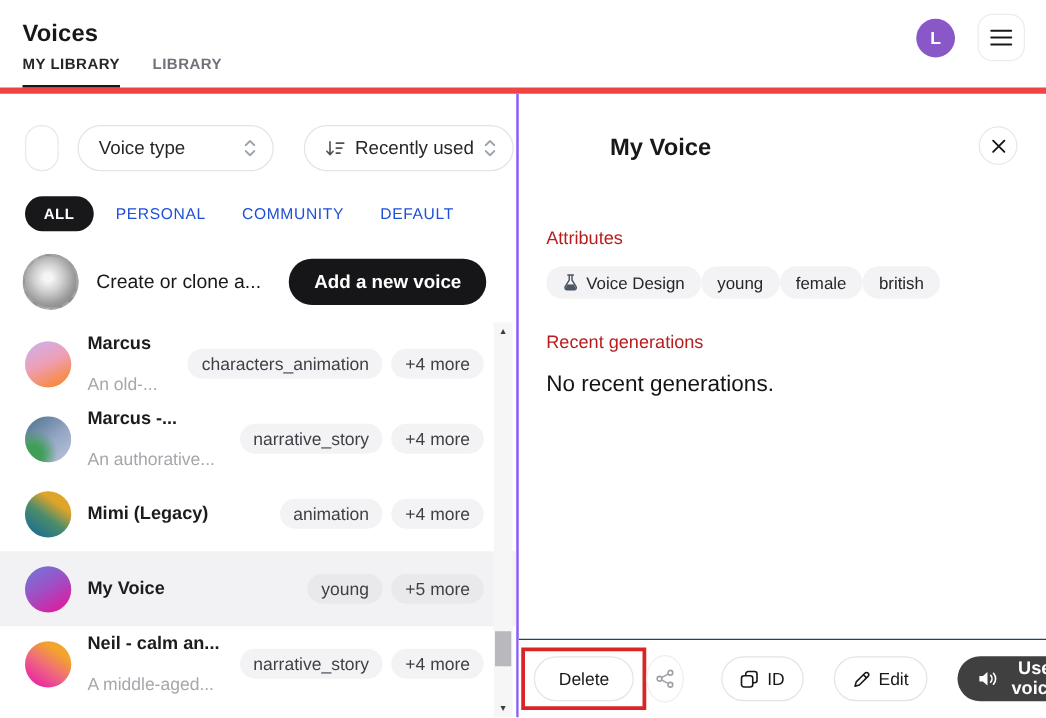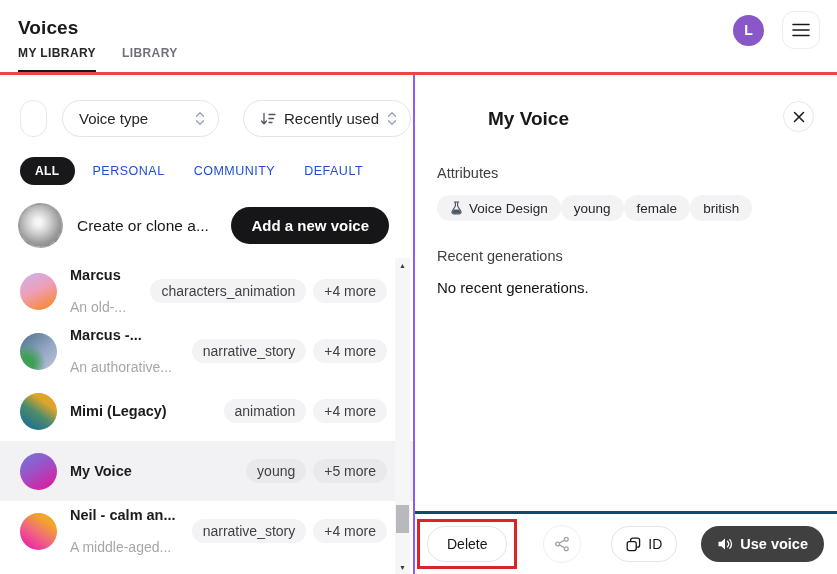--- a/index.html
+++ b/index.html
@@ -2,21 +2,21 @@
 <html><head>
 <meta charset="utf-8">
 <style>
   * { margin:0; padding:0; box-sizing:border-box; }
   html,body { width:837px; height:574px; }
   body {
     font-family:"Liberation Sans", sans-serif;
     background:#ffffff; color:#18181b; overflow:hidden; position:relative;
   }
   
-  .header { height:75px; border-bottom:3px solid #ef4444; position:relative; }
+  .header { height:75px; border-bottom:5px solid #ef4444; position:relative; }
   .app-title { position:absolute; left:18px; top:17px; font-size:19px; font-weight:700; letter-spacing:.1px; }
   .tabs { position:absolute; left:18px; bottom:0; display:flex; gap:26px; }
   .tab { font-size:12px; font-weight:600; letter-spacing:.4px; color:#71717a; padding-bottom:10px; cursor:pointer; }
   .tab.active { color:#27272a; border-bottom:2px solid #18181b; }
   .header-right { position:absolute; right:17px; top:11px; display:flex; align-items:center; gap:18px; }
   .avatar-circle { width:31px; height:31px; border-radius:50%; background:#8a57c8; color:#fff;
     display:flex; align-items:center; justify-content:center; font-size:14px; font-weight:600; }
   .menu-btn { width:38px; height:38px; border-radius:12px; border:1px solid #ececee; background:#fff;
     display:flex; align-items:center; justify-content:center; }
   
@@ -65,28 +65,28 @@
   
   .scrollbar { position:absolute; top:183px; right:3px; width:15px; height:316px; background:#f6f6f7; }
   .sb-arrow { position:absolute; left:0; width:15px; height:14px; display:flex; align-items:center;
     justify-content:center; font-size:7px; color:#3c3c3c; }
   .sb-up { top:0; } .sb-down { bottom:0; }
   .sb-thumb { position:absolute; left:1px; top:247px; width:13px; height:28px; background:#b9b9bd; }
   
   .detail-title { margin:33px 0 0 73px; font-size:19px; font-weight:700; }
   .close-btn { position:absolute; top:26px; right:23px; width:31px; height:31px; border-radius:50%;
     border:1px solid #e7e7ea; background:#fff; display:flex; align-items:center; justify-content:center; }
-  .section-label { margin:35px 0 0 22px; font-size:14.5px; color:#404040; }
+  .section-label { margin:53px 0 0 22px; font-size:14.5px; color:#b91c1c; }
   .attr-row { display:flex; margin:14px 0 0 22px; }
   .attr-pill { background:#f3f3f5; border-radius:13px; height:26px; display:flex; align-items:center;
     gap:6px; padding:0 13px; font-size:13.5px; color:#27272a; }
   .section-label.recent { margin-top:27px; }
-  .empty-text { margin:15px 0 0 22px; font-size:15px; color:#141416; }
-  
-  .footer { position:absolute; left:0; right:0; bottom:0; height:63px; border-top:3px solid #0c4a6e;
+  .empty-text { margin:15px 0 0 22px; font-size:18px; color:#141416; }
+  
+  .footer { position:absolute; left:0; right:0; bottom:0; height:63px; border-top:1px solid #0c4a6e;
     display:flex; align-items:center; padding:0 13px 0 2px; background:#fff; }
   .red-box { border:3px solid #d92525; padding:4px 7px; display:flex; align-items:center; }
   .pill-btn { height:36px; border:1px solid #e4e4e7; border-radius:18px; background:#fff;
     display:flex; align-items:center; gap:7px; padding:0 14px; font-size:14px; color:#18181b;
     font-family:inherit; }
   .pill-btn.delete { padding:0 19px; }
   .flex-spacer { flex:1; }
   .icon-circle { width:38px; height:38px; border-radius:50%; border:1px solid #efeff1; background:#fff;
     display:flex; align-items:center; justify-content:center; margin-right:6px; }
   .actions-right { display:flex; align-items:center; gap:24px; }
@@ -283,20 +283,28 @@
         </button>
         <button class="pill-btn">
           <span>
             <svg width="15" height="15" viewBox="0 0 15 15">
                 <rect x="4.6" y="1.2" width="9" height="9" rx="2" fill="none" stroke="#18181b" stroke-width="1.3"></rect>
                 <rect x="1.2" y="4.6" width="9" height="9" rx="2" fill="#fff" stroke="#18181b" stroke-width="1.3"></rect>
               </svg>
           </span>
           <span>ID</span>
         </button>
+        <button class="pill-btn">
+          <span>
+            <svg width="14" height="14" viewBox="0 0 14 14">
+                <path d="M12.6 2.6a1.9 1.9 0 00-2.7 0L3 9.5l-1 3.5 3.5-1 6.9-6.9a1.9 1.9 0 00.2-2.5zM8.7 3.8l2.5 2.5" fill="none" stroke="#18181b" stroke-width="1.25" stroke-linecap="round" stroke-linejoin="round"></path>
+              </svg>
+          </span>
+          <span>Edit</span>
+        </button>
         <button class="btn-use">
           <span>
             <svg width="16" height="14" viewBox="0 0 16 14">
                 <path d="M1.5 4.8v4.4h2.8L8 12.4V1.6L4.3 4.8H1.5z" fill="#fff"></path>
                 <path d="M10.5 4.2a4.2 4.2 0 010 5.6M12.8 2.6a6.6 6.6 0 010 8.8" fill="none" stroke="#fff" stroke-width="1.3" stroke-linecap="round"></path>
               </svg>
           </span>
           <span>Use voice</span>
         </button>
       </div>

